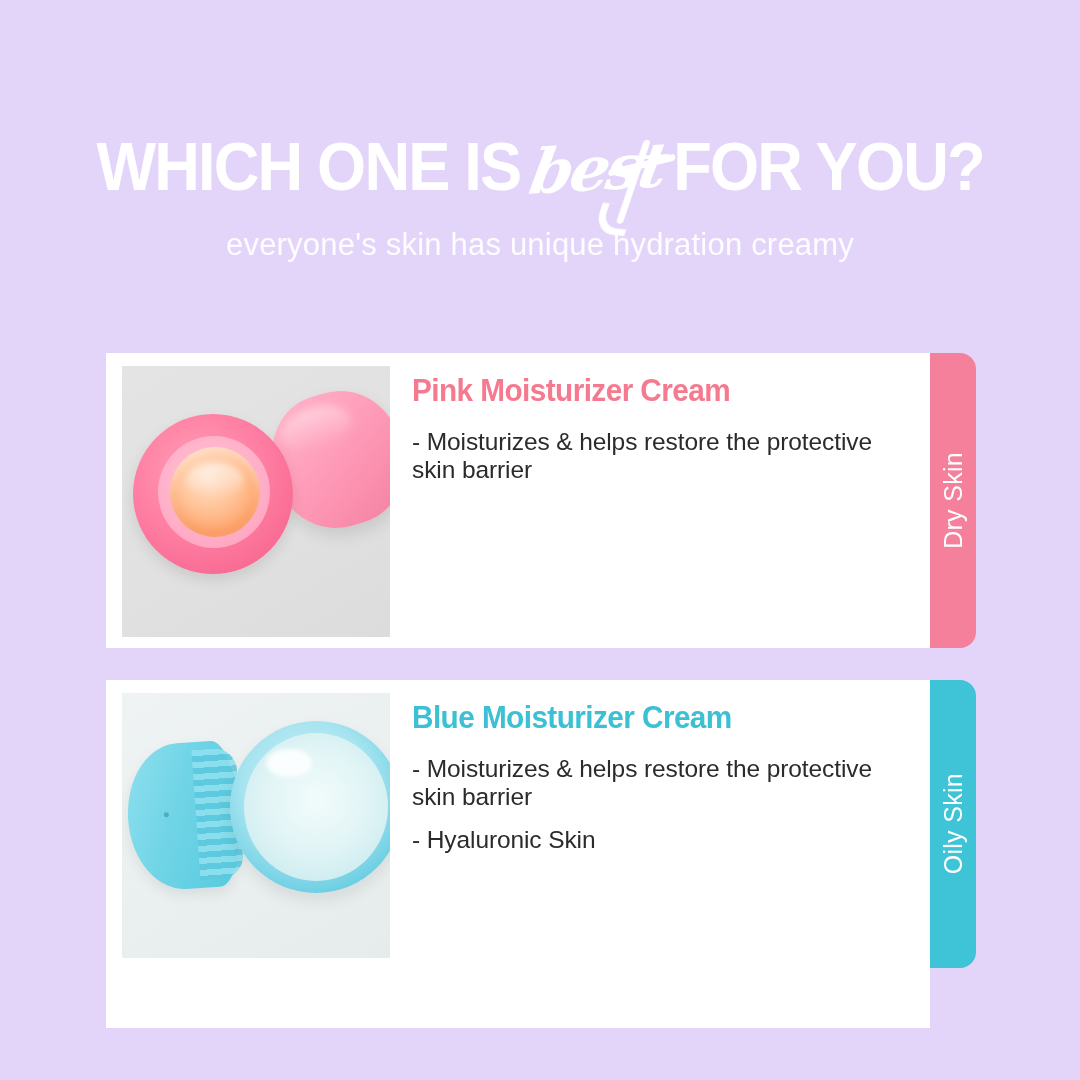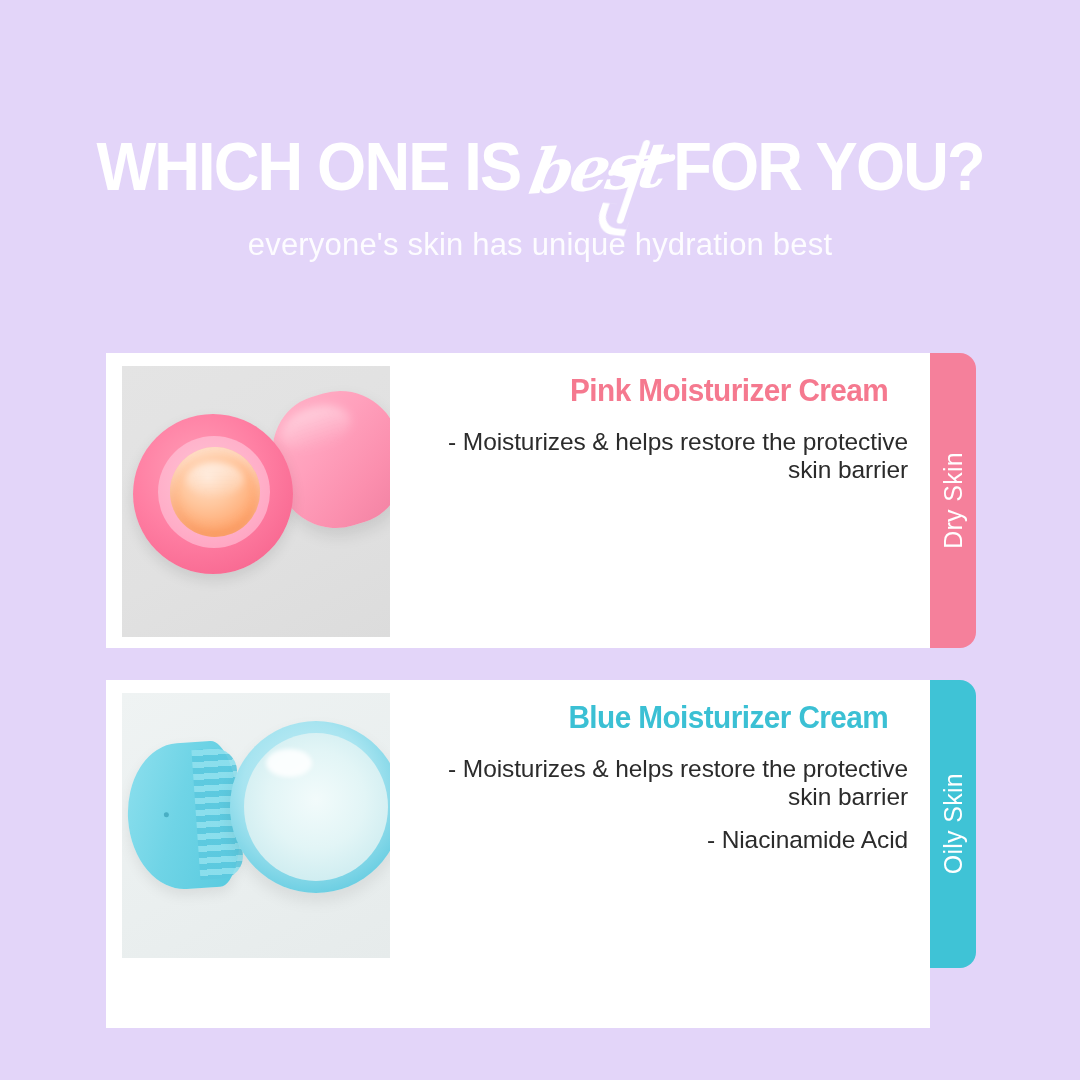--- a/index.html
+++ b/index.html
@@ -108,21 +108,20 @@
     flex:0 0 auto;
     position:relative;
     overflow:hidden;
     background:#E6E6E6;
   }
   #card-blue .thumb { background:#EDF1F1; height:265px; }
 
   .card-body {
     flex:1 1 auto;
     padding:22px 22px 0 22px;
-    text-align:right;
   }
 
   .card-title {
     font-size:31px;
     font-weight:bold;
     letter-spacing:-0.6px;
     line-height:1.05;
     margin-bottom:20px;
     transform:scaleX(0.96);
     transform-origin:left center;
@@ -277,21 +276,21 @@
 </style>
 </head>
 <body>
 
 <div id="canvas">
 
   <div class="header">
     <div class="headline">
       <span class="word pre">WHICH ONE IS</span><span class="script"><span>best</span><span class="script-cross"></span><span class="script-tail"></span></span><span class="word post">FOR YOU?</span>
     </div>
-    <div class="subtitle">everyone's skin has unique hydration best</div>
+    <div class="subtitle">everyone's skin has unique hydration creamy</div>
   </div>
 
   <div class="card" id="card-pink">
 
     <div class="thumb">
       <div class="art" id="pink-art">
         <div class="p-lid"></div>
         <div class="p-jar">
           <div class="p-jar-inner">
             <div class="p-cream"></div>
@@ -321,21 +320,21 @@
         </div>
         <div class="b-jar">
           <div class="b-jar-gel"></div>
         </div>
       </div>
     </div>
 
     <div class="card-body">
       <div class="card-title">Blue Moisturizer Cream</div>
       <div class="bullet">- Moisturizes &amp; helps restore the protective skin barrier</div>
-      <div class="bullet">- Niacinamide Acid</div>
+      <div class="bullet">- Hyaluronic Skin</div>
     </div>
   </div>
 
   <div class="tab" id="tab-blue">
     <span class="tab-label">Oily Skin</span>
   </div>
 
 </div>
 
 </body></html>

